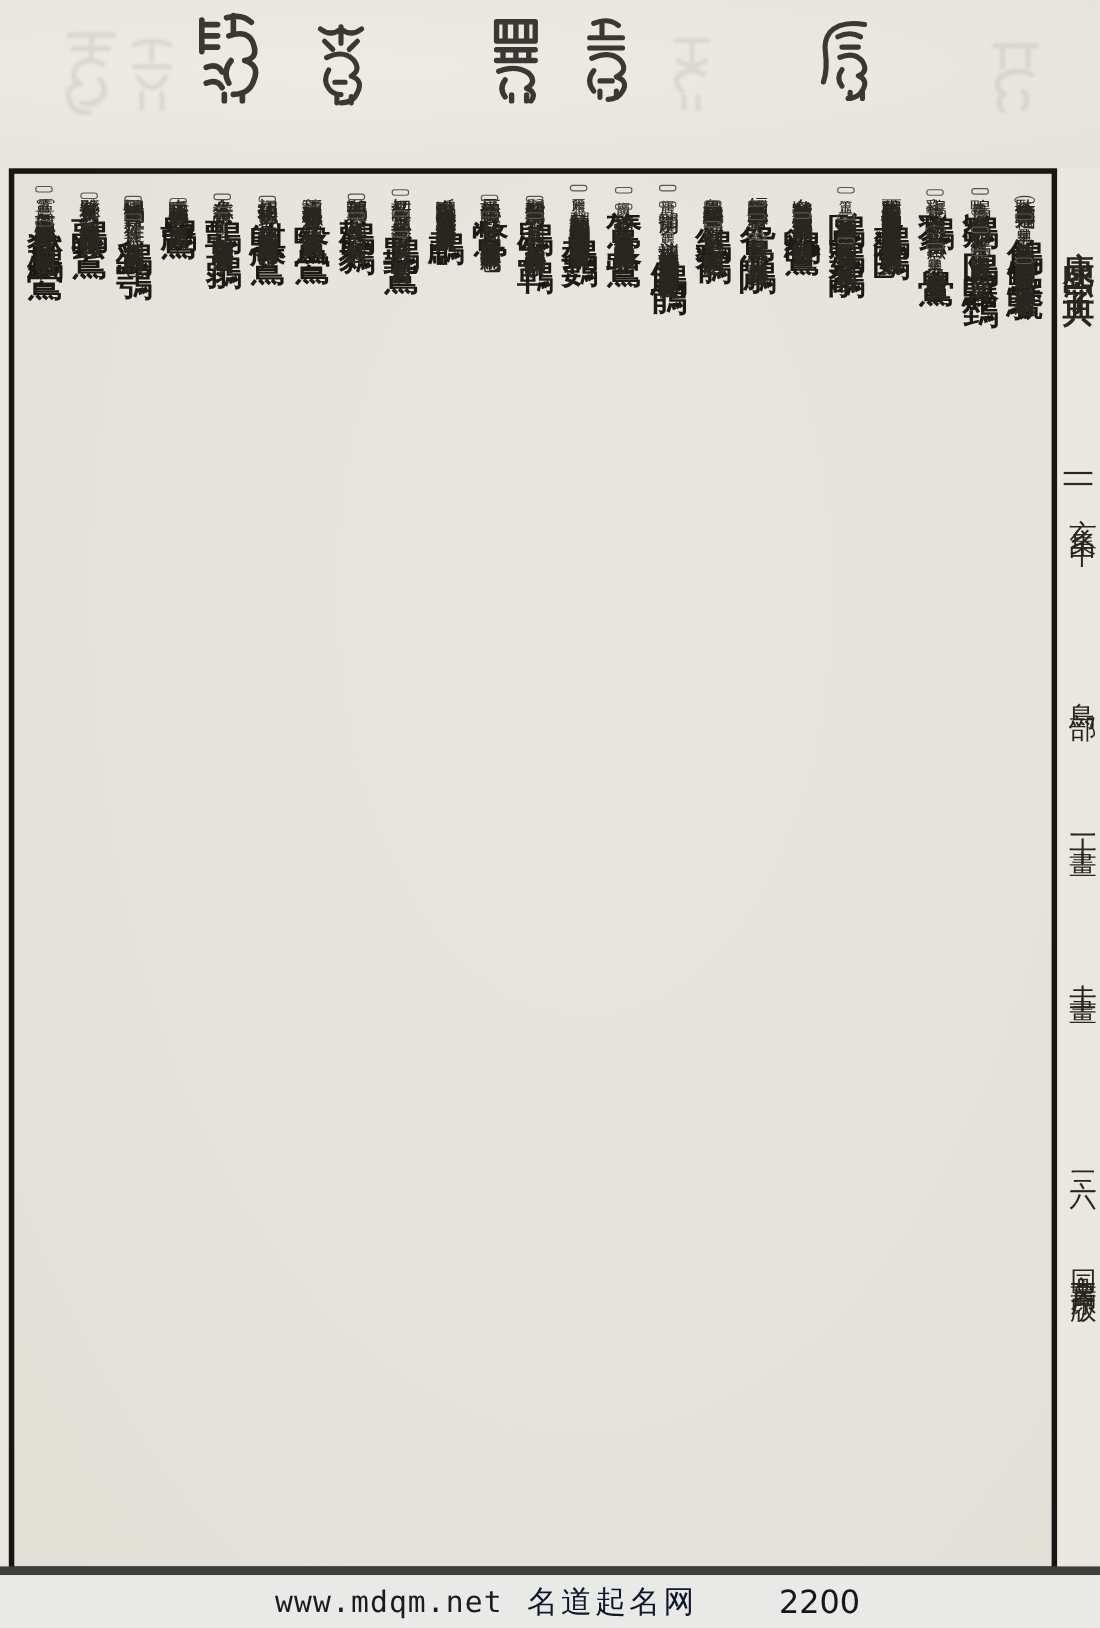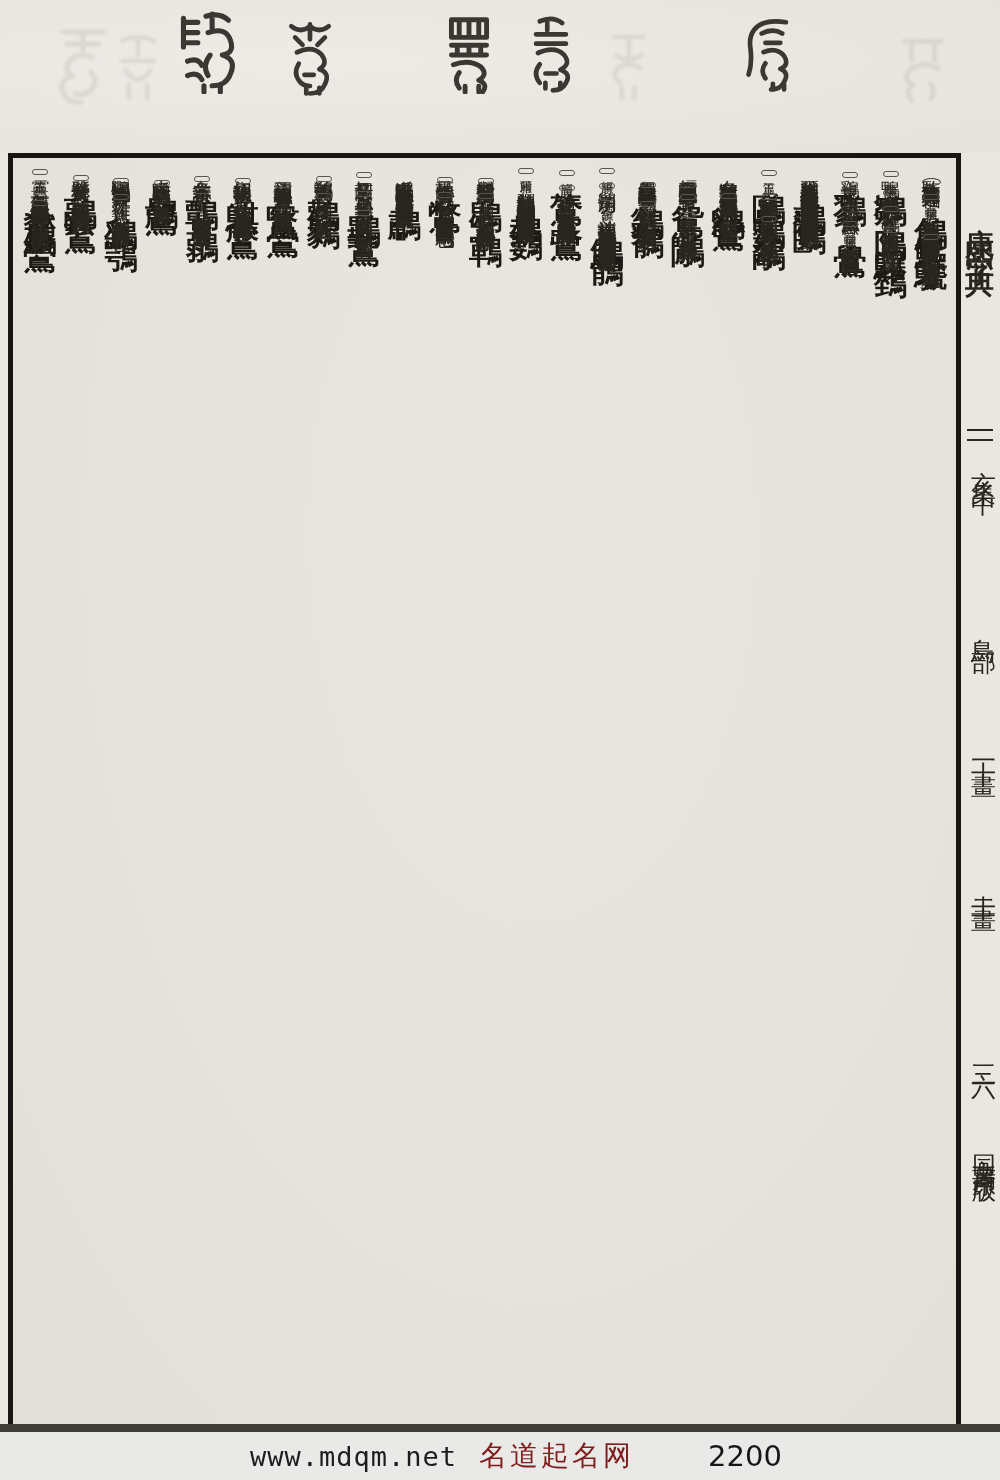--- a/index.html
+++ b/index.html
@@ -43,21 +43,21 @@
   .m-radical{top:466px;font-size:25px;letter-spacing:9px;}
   .m-strokes1{top:588px;font-size:25px;letter-spacing:6px;}
   .m-strokes2{top:722px;font-size:25px;letter-spacing:6px;}
   .m-page{top:892px;font-size:25px;letter-spacing:8px;}
   .m-edition{top:982px;font-size:24px;letter-spacing:5px;}
   
   .bottom-rule{position:absolute;left:0;top:1424px;width:1000px;height:8px;background:#413e3a;}
   .wm-bar{position:absolute;left:0;top:1432px;width:1000px;height:48px;background:#e9e9e7;
     display:flex;align-items:center;}
   .wm-url{margin-left:250px;font-family:"DejaVu Sans Mono",monospace;font-size:27px;color:#1c1c1c;letter-spacing:1px;}
-  .wm-site{margin-left:22px;font-family:"DejaVu Sans","Liberation Sans",sans-serif;font-size:28px;color:#7f1d1d;letter-spacing:3px;}
+  .wm-site{margin-left:22px;font-family:"DejaVu Sans","Liberation Sans",sans-serif;font-size:28px;color:#0f172a;letter-spacing:3px;}
   .wm-num{margin-left:74px;font-family:"DejaVu Sans","Liberation Sans",sans-serif;font-size:29px;color:#161616;}
 </style>
 </head>
 <body>
 
 <div class="seal-band">
 
   <div class="seal ghost" style="left:48px;top:22px">
     <svg width="70" height="84" viewBox="0 0 60 84">
         <path d="M10 10 h40 M30 10 v18 M14 22 h12 M34 22 h12 M20 36 q16 -8 24 4 q6 10 -4 14 q14 2 10 16 q-4 12 -18 10 M22 50 q-8 10 0 18 q6 6 16 4"></path>

